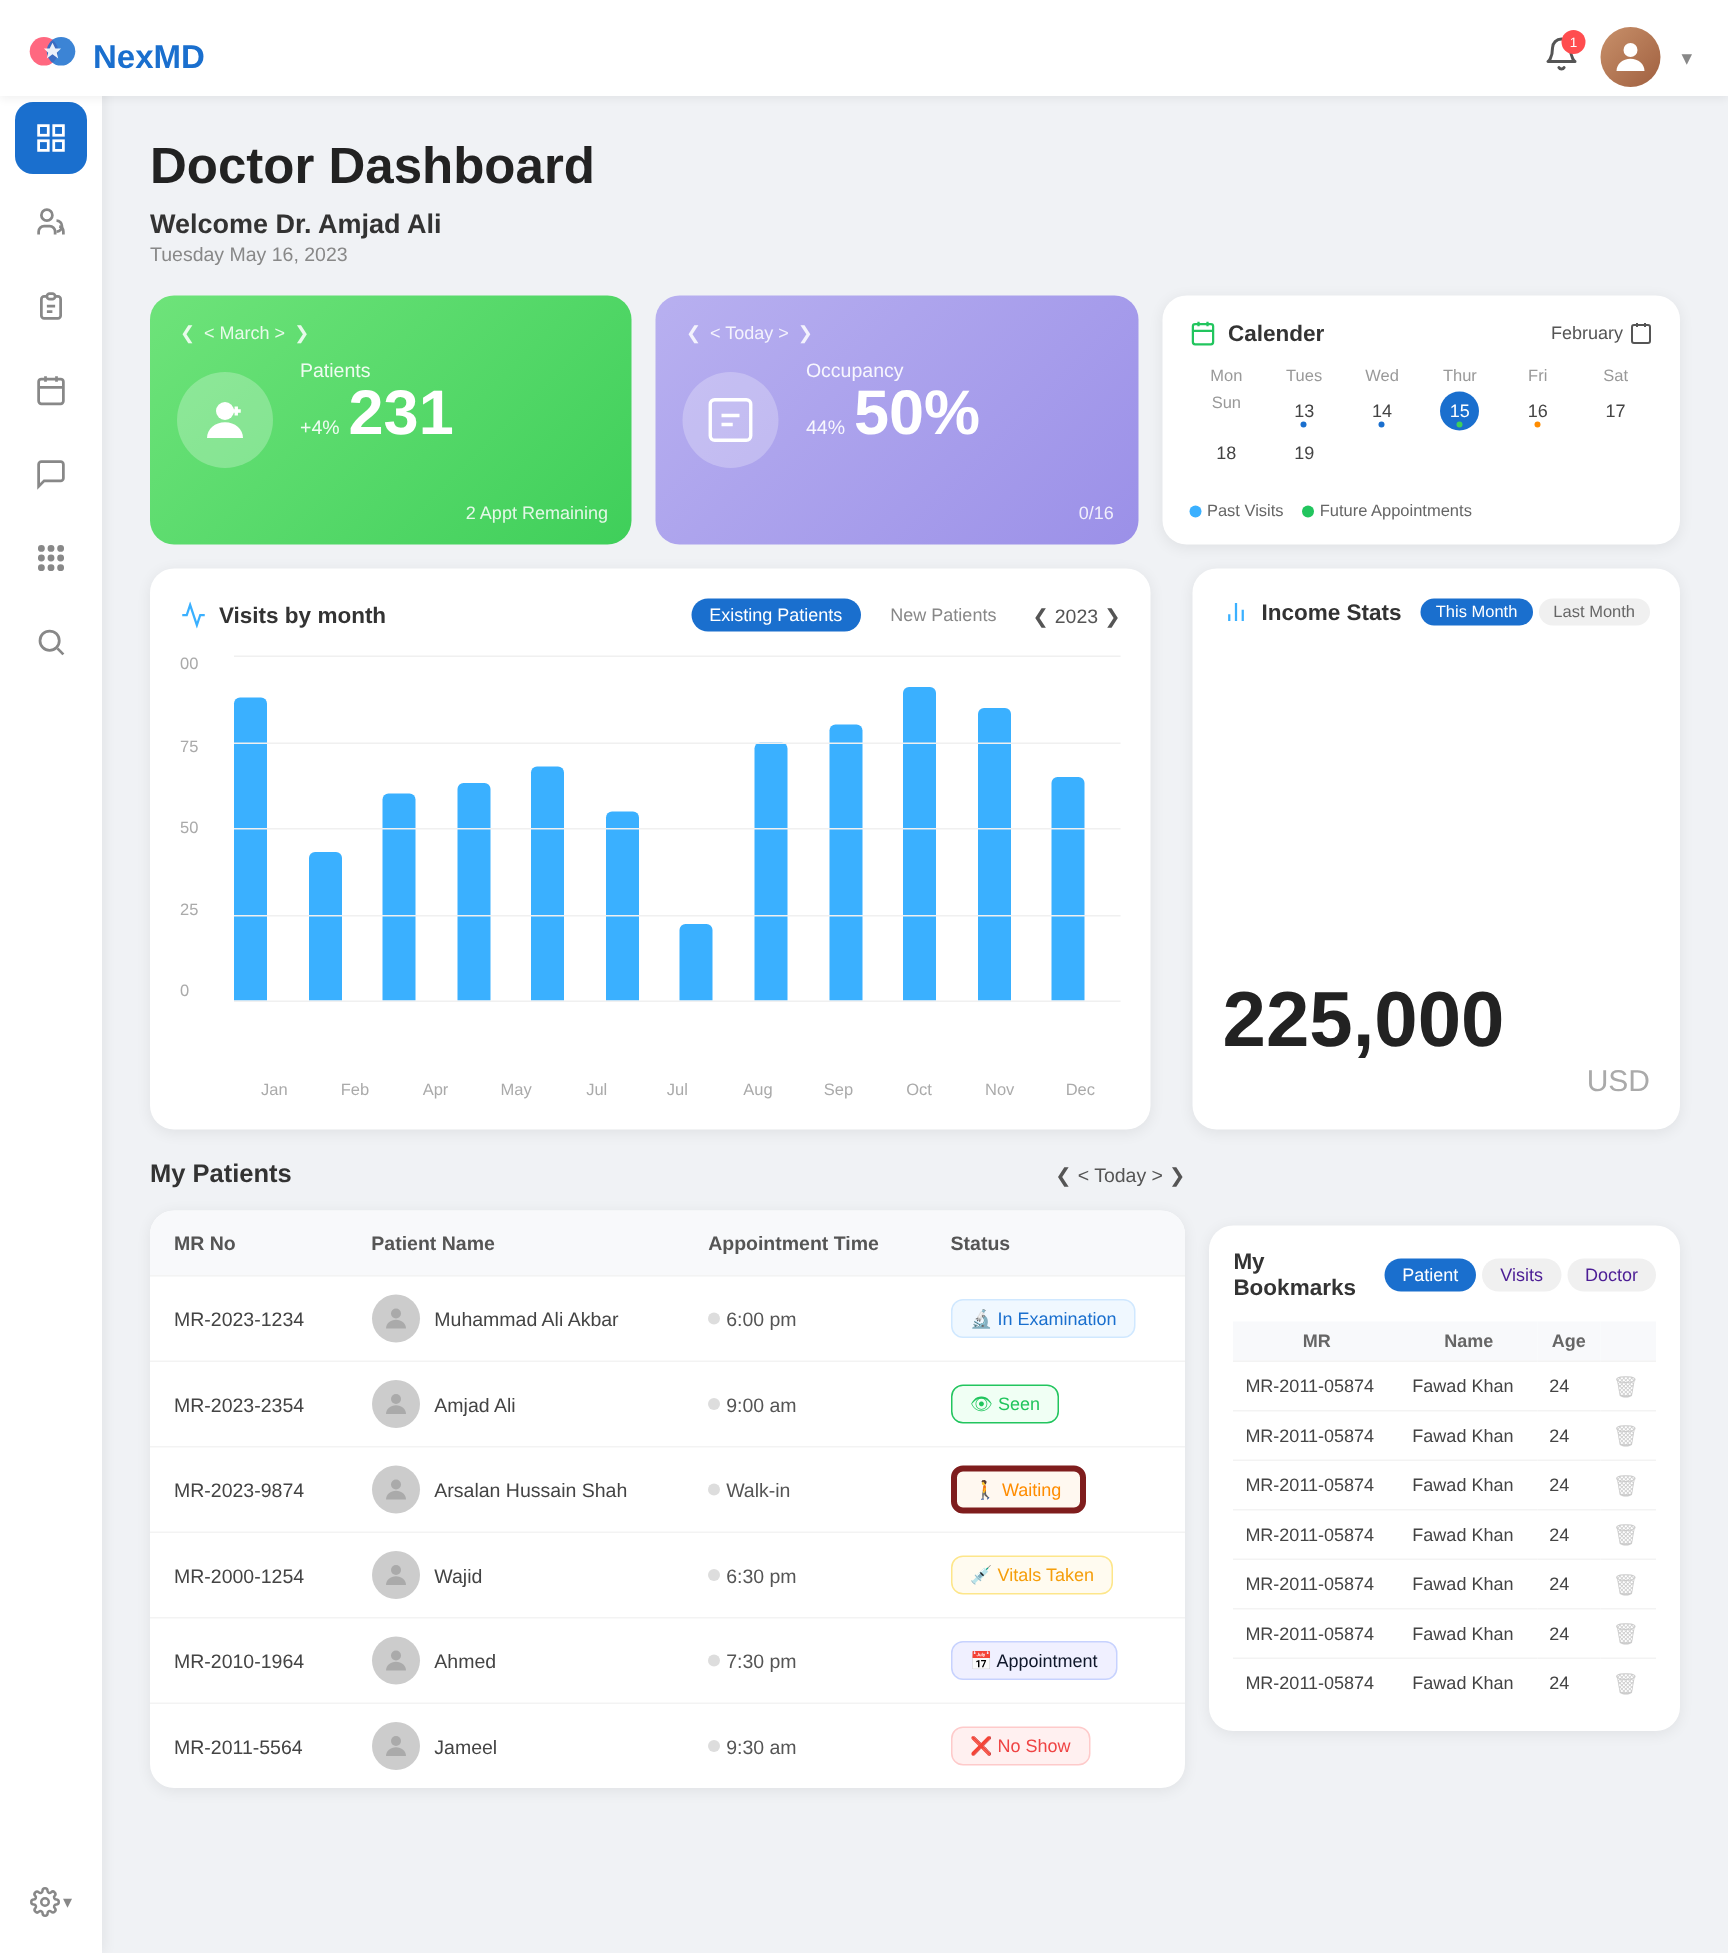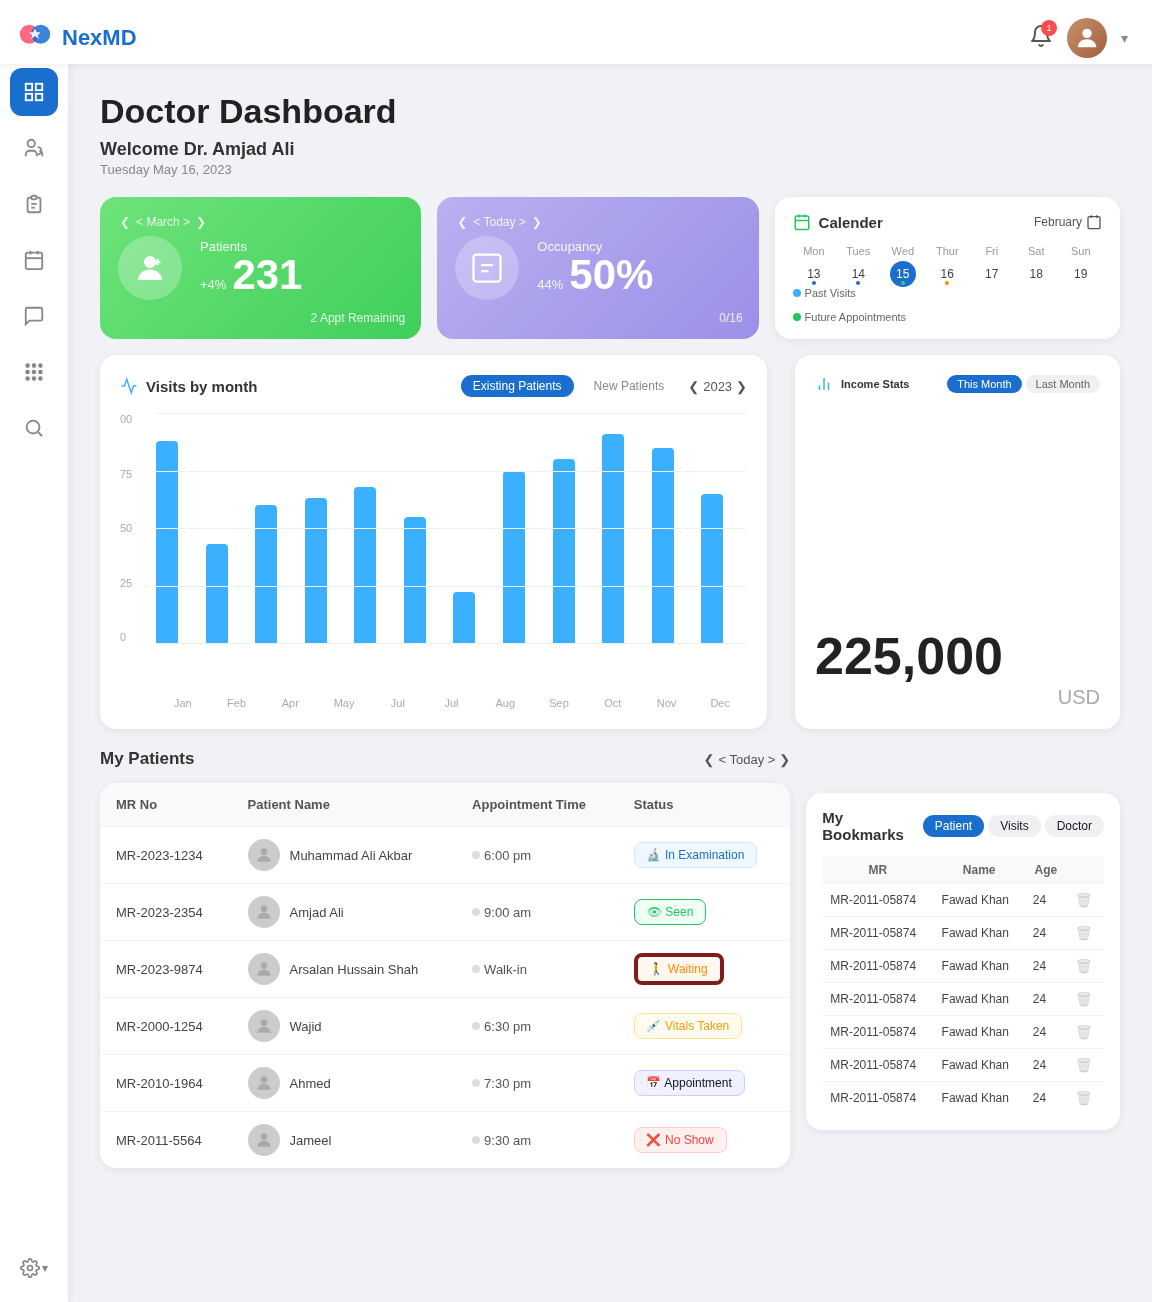--- a/index.html
+++ b/index.html
@@ -107,40 +107,40 @@
     .calendar-card {
       flex: 1.1;
       background: #fff;
       border-radius: 16px;
       padding: 16px 18px;
       box-shadow: 0 2px 10px rgba(0,0,0,0.07);
     }
     .calendar-header { display: flex; align-items: center; justify-content: space-between; margin-bottom: 12px; }
     .calendar-title { font-size: 15px; font-weight: 600; color: #333; display: flex; align-items: center; gap: 8px; }
     .calendar-month { font-size: 12px; color: #555; display: flex; align-items: center; gap: 4px; }
-    .calendar-grid { display: grid; grid-template-columns: repeat(7, 1fr); gap: 2px; }
+    .calendar-grid { display: grid; grid-template-columns: repeat(6, 1fr); gap: 2px; }
     .cal-day-header { text-align: center; font-size: 11px; color: #999; padding: 2px 0; }
     .cal-day {
       text-align: center; font-size: 12px; color: #444;
       padding: 4px 2px; border-radius: 50%;
       width: 26px; height: 26px;
       display: flex; align-items: center; justify-content: center;
       margin: auto;
       position: relative;
     }
     .cal-day.today { background: #1a6fce; color: #fff; border-radius: 50%; }
     .cal-day.has-dot::after {
       content: '';
       position: absolute; bottom: 2px; left: 50%; transform: translateX(-50%);
       width: 4px; height: 4px; border-radius: 50%;
     }
     .cal-day.dot-blue::after { background: #1a6fce; }
     .cal-day.dot-green::after { background: #3fcf5a; }
     .cal-day.dot-orange::after { background: #ff8c00; }
-    .cal-legend { display: flex; gap: 12px; margin-top: 0; flex-direction: column; }
+    .cal-legend { display: flex; gap: 12px; margin-top: 20px; }
     .cal-legend-item { display: flex; align-items: center; gap: 4px; font-size: 11px; color: #666; }
     .legend-dot { width: 8px; height: 8px; border-radius: 50%; }
 
     
     .row2 { display: flex; gap: 28px; margin-top: 16px; border-radius: 15px; }
 
     
     .chart-card {
       flex: 2.2;
       background: #fff;
@@ -175,21 +175,21 @@
     
     .income-card {
       flex: 1;
       background: #fff;
       border-radius: 16px;
       padding: 20px;
       box-shadow: 0 2px 10px rgba(0,0,0,0.07);
       display: flex; flex-direction: column;
     }
     .income-header { display: flex; align-items: center; justify-content: space-between; margin-bottom: 20px; }
-    .income-title { font-size: 11px; font-weight: 600; color: #333; display: flex; align-items: center; gap: 8px; }
+    .income-title { font-size: 15px; font-weight: 600; color: #333; display: flex; align-items: center; gap: 8px; }
     .income-tabs { display: flex; gap: 4px; }
     .income-tab { padding: 3px 10px; border-radius: 12px; font-size: 11px; cursor: pointer; border: none; }
     .income-tab.active { background: #1a6fce; color: #fff; }
     .income-tab.inactive { background: #f0f0f0; color: #666; }
     .income-amount { font-size: 52px; font-weight: 800; color: #222; margin-top: auto; }
     .income-currency { font-size: 20px; font-weight: 400; color: #aaa; text-align: right; }
 
     
     .bottom-row { display: flex; gap: 16px; margin-top: 20px; }
 
@@ -230,21 +230,21 @@
       background: #fff;
       border-radius: 16px;
       padding: 16px;
       box-shadow: 0 2px 10px rgba(0,0,0,0.07);
     }
     .bookmarks-header { display: flex; align-items: center; justify-content: space-between; margin-bottom: 14px; }
     .bookmarks-title { font-size: 15px; font-weight: 600; color: #333; }
     .bookmark-tabs { display: flex; gap: 4px; }
     .bookmark-tab { padding: 4px 12px; border-radius: 12px; font-size: 12px; cursor: pointer; border: none; }
     .bookmark-tab.active { background: #1a6fce; color: #fff; }
-    .bookmark-tab.inactive { background: #f0f0f0; color: #0f172a; }
+    .bookmark-tab.inactive { background: #f0f0f0; color: #4c1d95; }
     .bm-table { width: 100%; border-collapse: collapse; }
     .bm-table th { font-size: 12px; color: #666; font-weight: 600; padding: 6px 8px; text-align: center; margin-left: 10px; }
     .bm-table td { font-size: 12px; color: #444; padding: 8px 8px; border-top: 1px solid #f3f3f3; }
     .trash-icon { color: #ccc; cursor: pointer; font-size: 14px; }
 
     
     .logo-svg { width: 38px; height: 38px; }
   </style>
 </head>
 <body>

